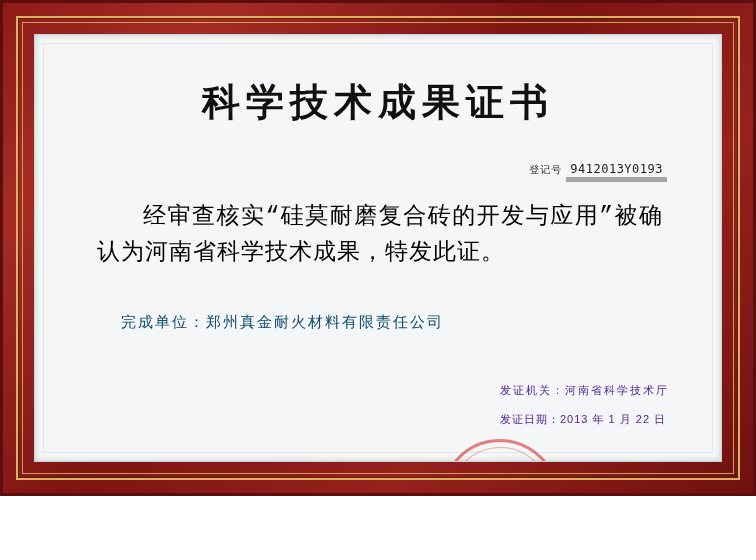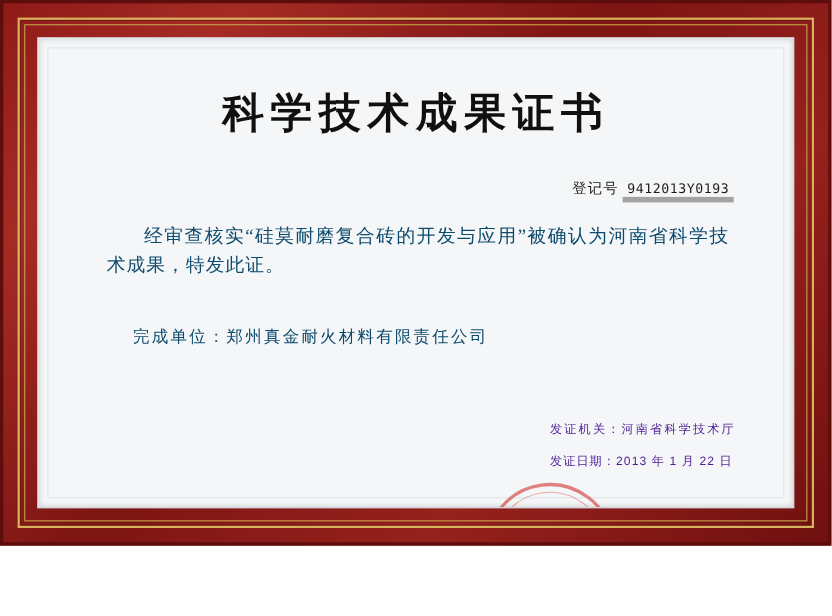--- a/index.html
+++ b/index.html
@@ -97,41 +97,41 @@
     display: flex;
     justify-content: flex-end;
     align-items: baseline;
     margin-top: 34px;
     padding-right: 14px;
     font-size: 12px;
     color: #1d1d1d;
   }
   .reg-label {
     font-family: Liberation Mono, monospace;
-    font-size: 13px;
+    font-size: 10px;
     letter-spacing: 1px;
   }
   .reg-number {
     font-family: "DejaVu Sans Mono", "Liberation Mono", monospace;
     font-size: 12px;
     letter-spacing: .5px;
     border-bottom: 5px solid #a3a3a3;
     padding: 0 4px 1px 4px;
     margin-left: 4px;
   }
 
   .body-text {
     margin-top: 18px;
     padding: 0 18px 0 22px;
-    font-family: Liberation Serif, serif;
-    font-size: 17px;
+    font-family: Liberation Mono, monospace;
+    font-size: 23px;
     line-height: 1.55;
     text-align: justify;
     text-indent: 2em;
-    color: #0c4a6e;
+    color: #000000;
     letter-spacing: 1px;
   }
 
   .unit-row {
     margin-top: 42px;
     padding-left: 46px;
     font-family: "DejaVu Serif", "Liberation Serif", serif;
     font-size: 15px;
     letter-spacing: 2px;
     color: #0c4a6e;

